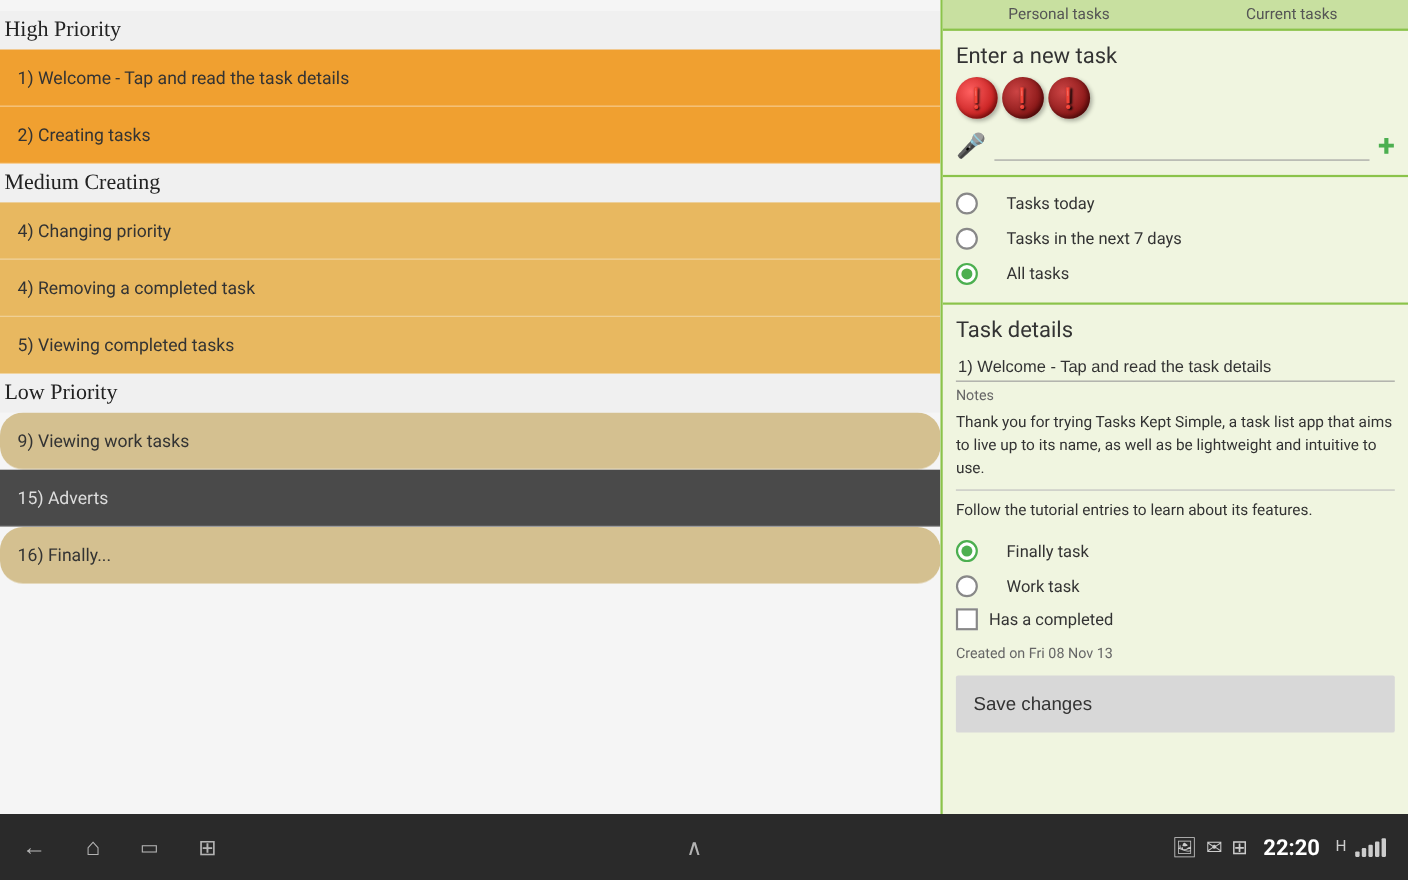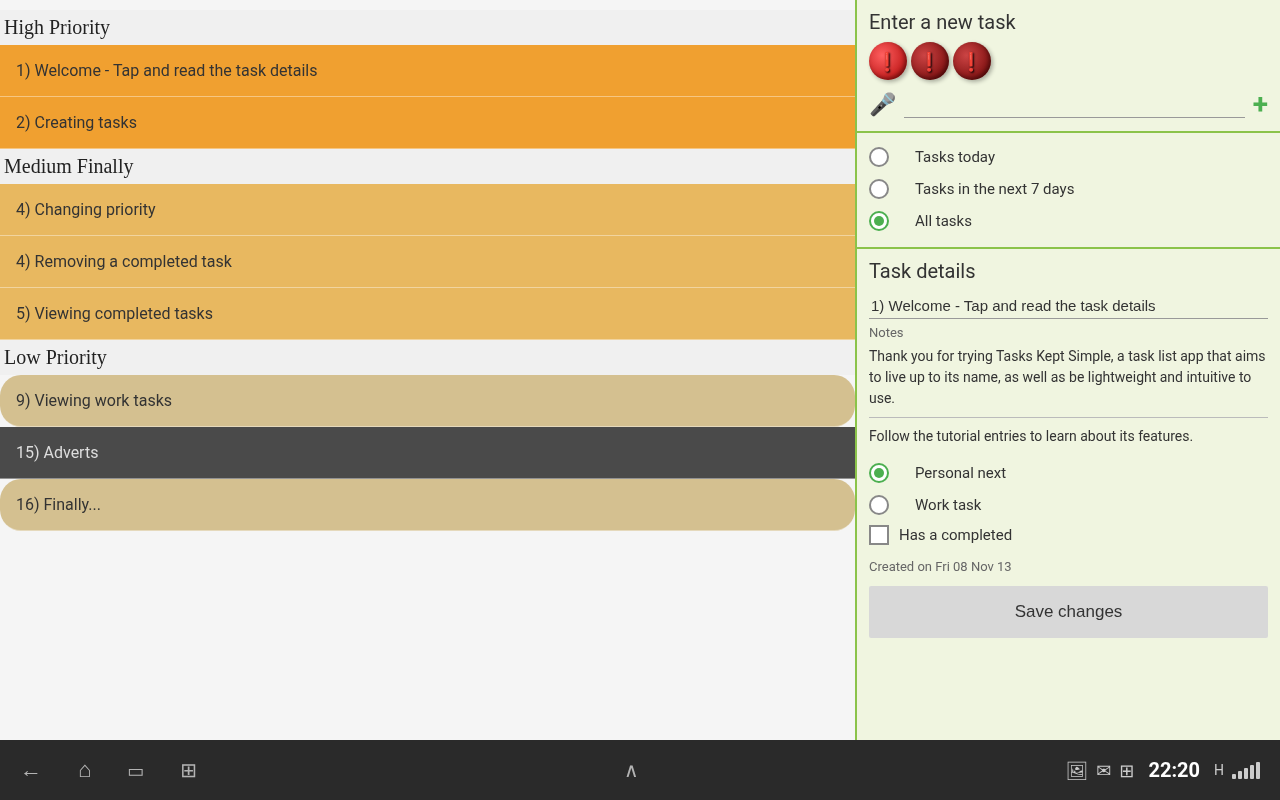--- a/index.html
+++ b/index.html
@@ -290,21 +290,21 @@
     }
 
     .save-button {
       width: 100%;
       padding: 16px;
       background: #d8d8d8;
       border: none;
       font-size: 17px;
       color: #333;
       cursor: pointer;
-      text-align: center;
+      text-align: left;
       border-radius: 2px;
     }
 
     
     .bottom-nav {
       height: 60px;
       background: #2a2a2a;
       display: flex;
       align-items: center;
       justify-content: space-between;
@@ -371,33 +371,37 @@
 <body>
 
 <div class="main-content">
 
   <div class="left-panel">
 
     <div class="priority-section-title">High Priority</div>
     <div class="task-item high-priority">1) Welcome - Tap and read the task details</div>
     <div class="task-item high-priority">2) Creating tasks</div>
 
-    <div class="priority-section-title">Medium Finally</div>
+    <div class="priority-section-title">Medium Creating</div>
     <div class="task-item medium-priority">4) Changing priority</div>
     <div class="task-item medium-priority">4) Removing a completed task</div>
     <div class="task-item medium-priority">5) Viewing completed tasks</div>
 
     <div class="priority-section-title">Low Priority</div>
     <div class="task-item low-priority">9) Viewing work tasks</div>
     <div class="task-item low-priority-dark">15) Adverts</div>
     <div class="task-item low-priority">16) Finally...</div>
   </div>
 
   <div class="right-panel">
 
+    <div class="tabs-area">
+      <div class="tab-label">Personal tasks</div>
+      <div class="tab-label">Current tasks</div>
+    </div>
 
     <div class="new-task-section">
       <div class="new-task-title">Enter a new task</div>
 
       <div class="priority-icons">
         <div class="priority-icon red">
           <span style="color:#fff; font-size:18px; text-shadow:1px 1px 2px #000;">❗</span>
         </div>
         <div class="priority-icon darkred">
           <span style="color:#fff; font-size:18px; text-shadow:1px 1px 2px #000;">❗</span>
@@ -436,21 +440,21 @@
 
       <div class="notes-label">Notes</div>
 
       <div class="notes-text">Thank you for trying Tasks Kept Simple, a task list app that aims to live up to its name, as well as be lightweight and intuitive to use.</div>
       <hr class="notes-divider">
       <div class="notes-text">Follow the tutorial entries to learn about its features.</div>
 
       <div class="task-type-section">
         <div class="radio-item">
           <div class="radio-circle selected"></div>
-          <span class="radio-label">Personal next</span>
+          <span class="radio-label">Finally task</span>
         </div>
         <div class="radio-item">
           <div class="radio-circle"></div>
           <span class="radio-label">Work task</span>
         </div>
         <div class="checkbox-item">
           <div class="checkbox-box"></div>
           <span class="checkbox-label">Has a completed</span>
         </div>
       </div>

